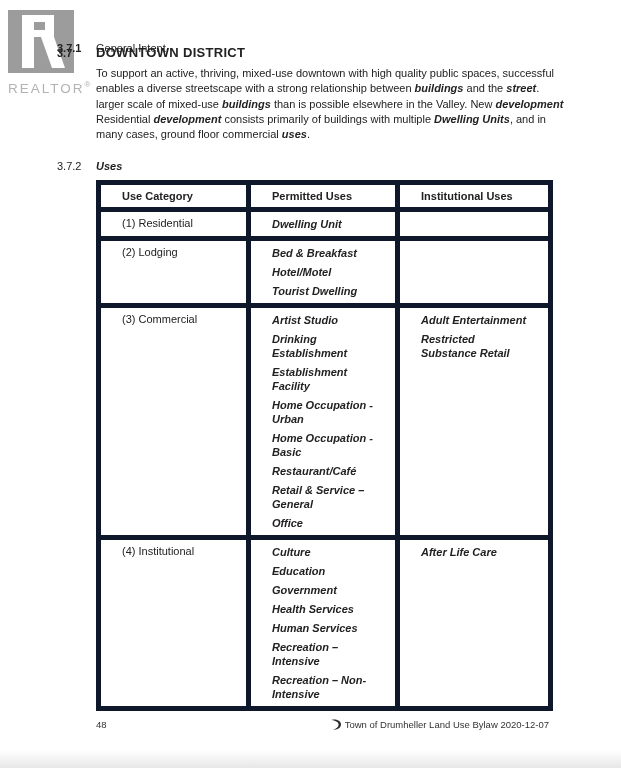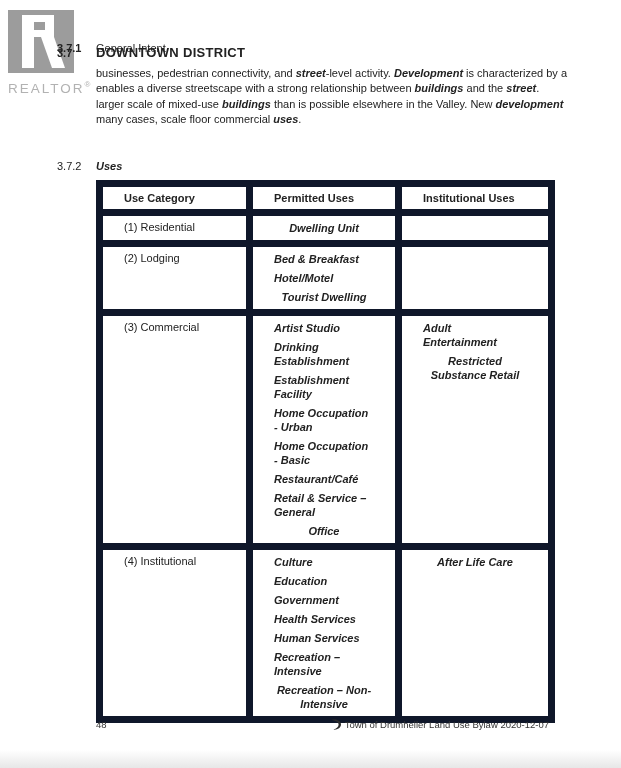--- a/index.html
+++ b/index.html
@@ -21,26 +21,26 @@
   .row-37  { top:17px;margin-top:28px; }
   .row-371 { top:42px; }
   .row-372 { top:160px; }
   
   .para { position:absolute; left:96px; top:66px; z-index:2; font-size:11px; line-height:15.3px; }
   .para .line { white-space:nowrap; }
   
   .uses-table { position:absolute; left:96px; top:180px; z-index:2; border-collapse:collapse; table-layout:fixed; }
   .uses-table col.c1 { width:150px; } .uses-table col.c2 { width:149px; } .uses-table col.c3 { width:153px; }
   .uses-table th, .uses-table td {
-    border:7px solid #0f172a; vertical-align:top; text-align:left;
+    border:5px solid #0f172a; vertical-align:top; text-align:left;
     padding:5px 21px; font-size:11px; color:#222;
   }
   .uses-table th { font-weight:bold; }
   .use-item { font-weight:bold; font-style:italic; line-height:14px; margin-bottom:5px; }
-  .use-item:last-child { margin-bottom:0;text-align:center; }
+  .use-item:last-child { margin-bottom:0; }
   .cat-cell { font-weight:normal; }
   
   .footer {
     position:absolute; left:96px; top:719px; width:453px; z-index:2;
     display:flex; justify-content:space-between; align-items:center;
     font-size:9.5px; color:#333;
   }
   .footer-right { display:flex; align-items:center; gap:4px; }
   
   .bottom-fade {
@@ -67,24 +67,25 @@
     <span class="sec-num bold">3.7</span>
     <span class="heading">DOWNTOWN DISTRICT</span>
   </div>
 
   <div class="sec-row row-371">
     <span class="sec-num bold">3.7.1</span>
     <span class="subheading">General Intent</span>
   </div>
 
   <div class="para" id="intent-paragraph">
-      <div class="line"><span>businesses, pedestrian connectivity, and </span><span class="bi">street</span><span>-level activity. </span><span class="bi">Development</span><span> is characterized by a</span></div>
+      <div class="line"><span>To support an active, thriving, mixed-use downtown with high quality public spaces, successful</span></div>
       <div class="line"><span>enables a diverse streetscape with a strong relationship between </span><span class="bi">buildings</span><span> and the </span><span class="bi">street</span><span>.</span></div>
       <div class="line"><span>larger scale of mixed-use </span><span class="bi">buildings</span><span> than is possible elsewhere in the Valley. New </span><span class="bi">development</span></div>
-      <div class="line"><span>many cases, scale floor commercial </span><span class="bi">uses</span><span>.</span></div>
+      <div class="line"><span>Residential </span><span class="bi">development</span><span> consists primarily of buildings with multiple </span><span class="bi">Dwelling Units</span><span>, and in</span></div>
+      <div class="line"><span>many cases, ground floor commercial </span><span class="bi">uses</span><span>.</span></div>
     </div>
 
   <div class="sec-row row-372">
     <span class="sec-num">3.7.2</span>
     <span class="subheading bi">Uses</span>
   </div>
 
   <table class="uses-table">
     <colgroup>
         <col class="c1">

